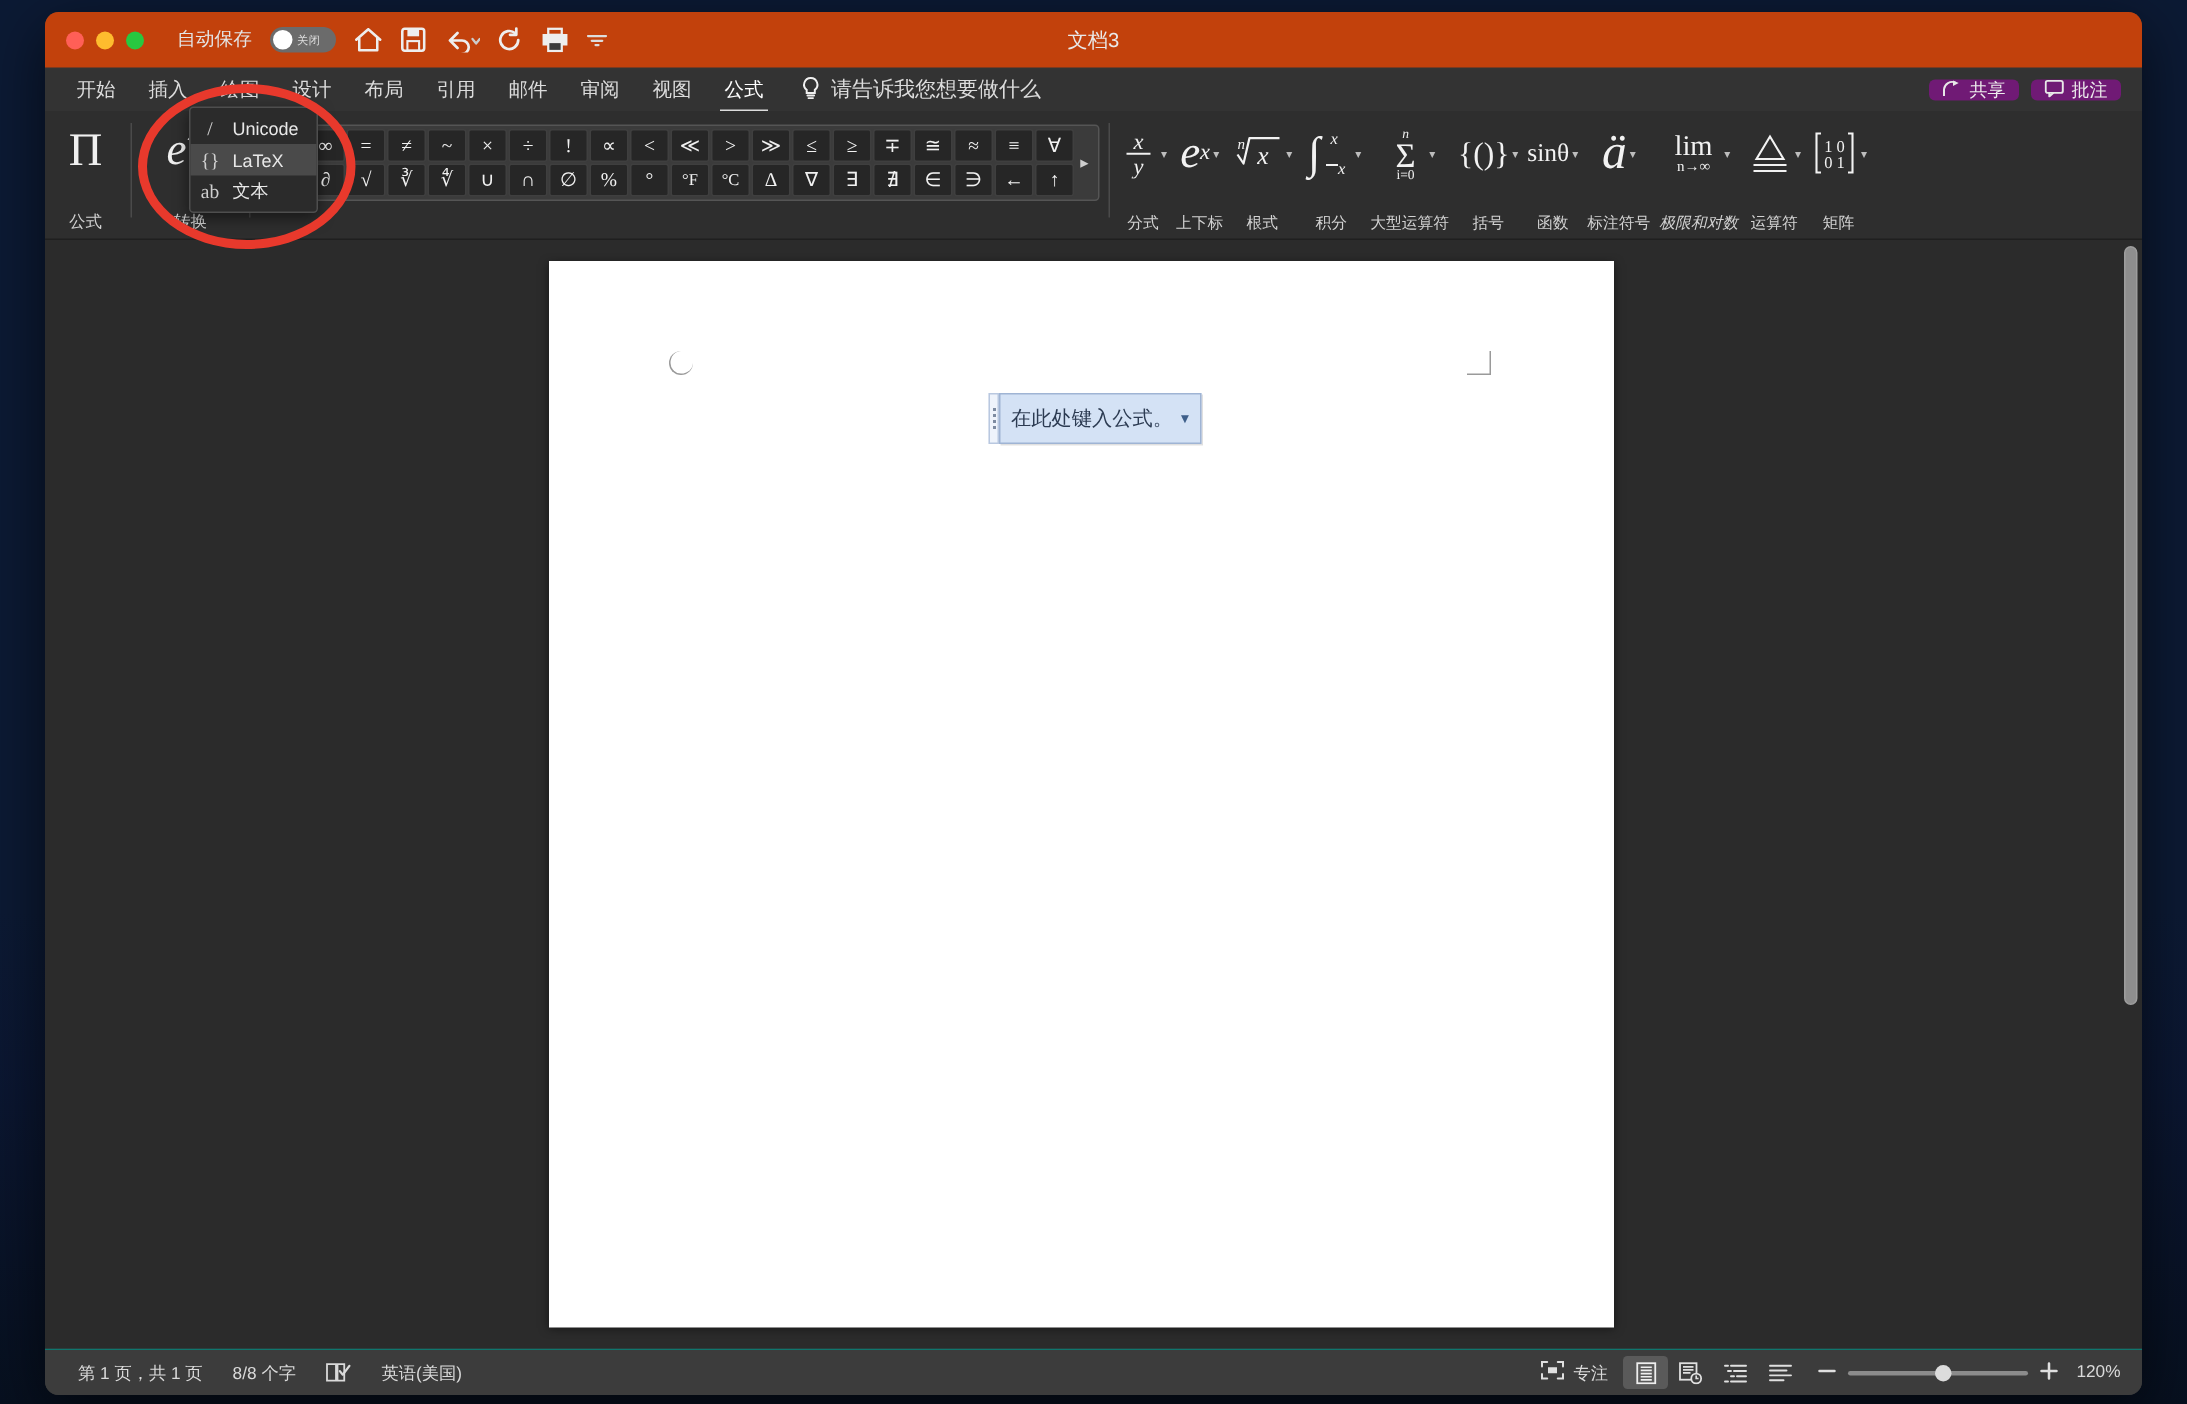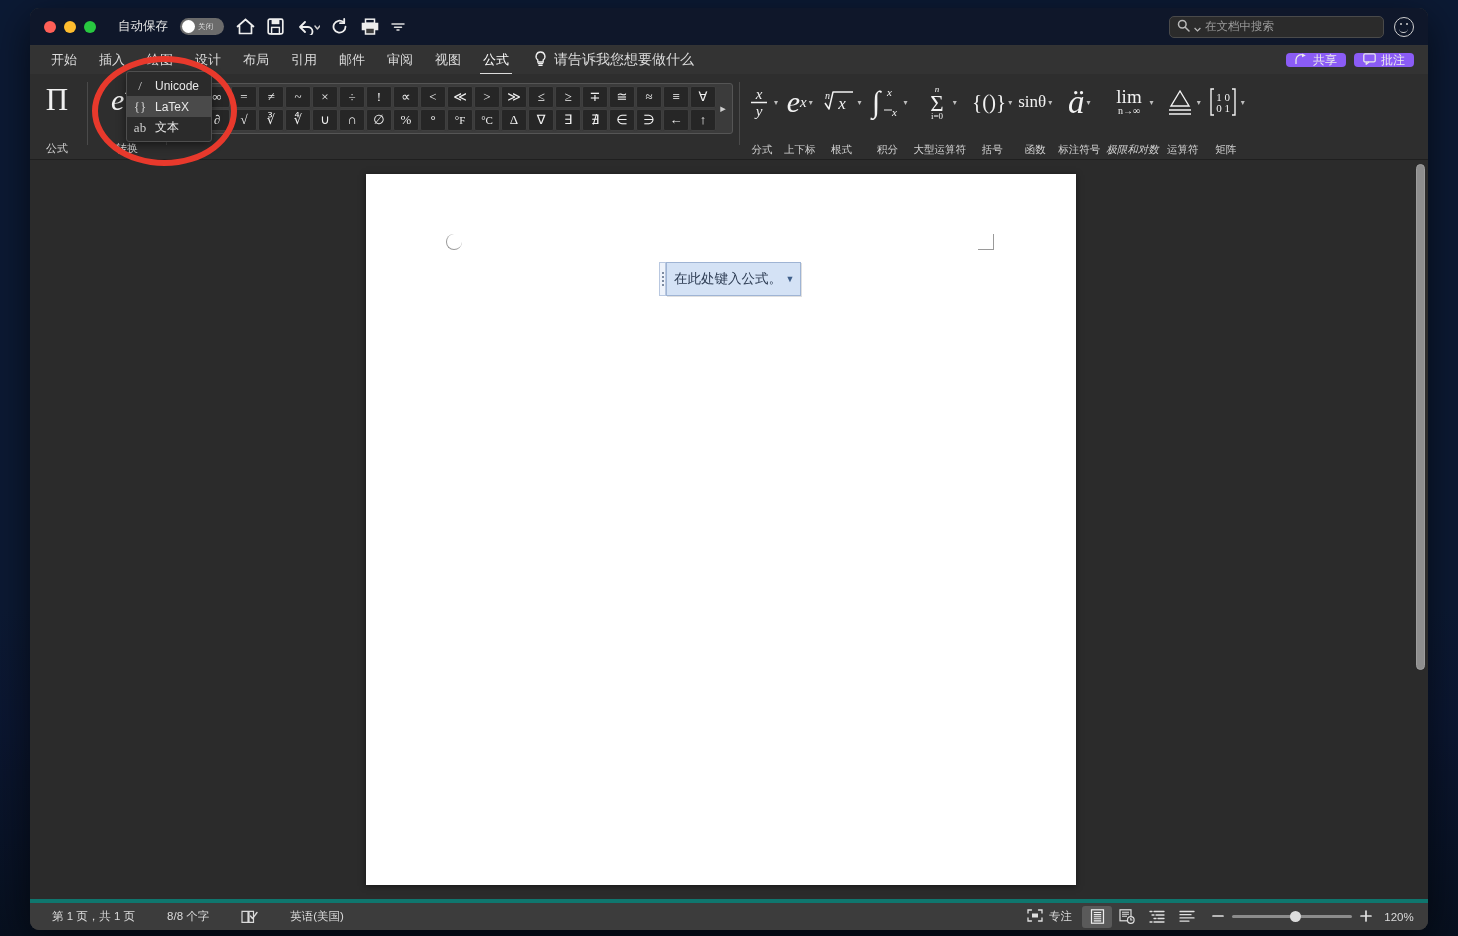--- a/index.html
+++ b/index.html
@@ -34,21 +34,21 @@
   #window {
     position:absolute; left:30px; top:8px; width:1398px; height:922px;
     background:#3a3a3a; border-radius:9px;
     box-shadow:0 12px 40px rgba(0,0,0,.6);
     overflow:hidden;
     display:flex; flex-direction:column;
   }
 
   
   .titlebar{
-    height:38px; background:#0f172a; position:relative;
+    height:38px; background:#c2410c; position:relative;
     display:flex; align-items:center; flex:none;
     border-bottom:1px solid #343434;
   }
   .traffic{ display:flex; gap:8px; padding-left:14px; }
   .tl{ width:12px;height:12px;border-radius:50%; }
   .tl.r{background:#ff5f57;} .tl.y{background:#febc2e;} .tl.g{background:#28c840;}
 
   .qa{ display:flex; align-items:center; gap:12px; margin-left:22px; }
   .qa-label{ color:#e4e4e4; font-size:12.5px; }
   .toggle{
@@ -88,21 +88,21 @@
   .tab.active{ color:#fff; }
   .tab.active:after{
     content:"";position:absolute;left:8px;right:8px;bottom:-3px;height:1.5px;background:#dcdcdc;
   }
   .tellme{ display:flex;align-items:center;gap:7px;margin-left:14px;color:#dcdcdc;font-size:14px; }
   .bulb{ color:#f2f2f2; }
   .tabstrip .right{
     margin-left:auto;display:flex;gap:8px;padding-right:14px;
   }
   .chip{
-    background:#8b5cf6;border-radius:4px;height:14px;display:flex;align-items:center;
+    background:#701a75;border-radius:4px;height:14px;display:flex;align-items:center;
     gap:5px;padding:0 9px;color:#ececec;font-size:12px;
   }
 
   
   .ribbon{
     height:86px;background:#2e2e2e;display:flex;align-items:stretch;flex:none;
     border-bottom:1px solid #1f1f1f;position:relative;
   }
   .grp{ display:flex;flex-direction:column;align-items:center;justify-content:flex-start;
         padding:3px 6px 0 6px;position:relative; }
@@ -168,21 +168,21 @@
   .eqarrow{ width:16px;text-align:center;color:#3e5f8a;font-size:9px; margin-left:auto;}
 
   .vscroll{
     position:absolute; right:3px; top:4px; width:9px; height:506px;
     background:#8e8e8e; border-radius:5px; border:1px solid #9d9d9d;
   }
 
   
   .status{
     height:31px;background:#3c3c3c;display:flex;align-items:center;flex:none;
-    border-top:4px solid #0f766e; padding:0 12px; color:#dadada; font-size:11.5px; gap:12px;
+    border-top:1px solid #0f766e; padding:0 12px; color:#dadada; font-size:11.5px; gap:0;
   }
   .st-item{ padding:0 10px; display:flex;align-items:center;gap:6px; }
   .status .right2{ margin-left:auto; display:flex;align-items:center; gap:0; }
   .vbtn{ width:30px;height:22px;display:flex;align-items:center;justify-content:center;color:#e4e4e4;border-radius:3px; }
   .vbtn.active{ background:#5a5a5a; }
   .slider{ display:flex;align-items:center;gap:8px;padding:0 10px; }
   .track{ width:120px;height:3px;background:#8c8c8c;border-radius:2px;position:relative; }
   .knob2{ position:absolute;left:58px;top:-4px;width:11px;height:11px;border-radius:50%;background:#dcdcdc; }
   .zoomv{ min-width:34px;text-align:center; }
 
@@ -244,36 +244,22 @@
             <rect x="4.5" y="10" width="9" height="6" stroke="#eee" stroke-width="1.5" fill="#3c3c3c"></rect>
           </svg>
       </span>
       <span class="qicon">
         <svg width="14" height="10" viewBox="0 0 14 10">
             <path d="M1 2 H13 M3.5 5.2 H10.5 M6 8 H8" stroke="#ddd" stroke-width="1.5" stroke-linecap="round"></path>
           </svg>
       </span>
     </div>
 
-
-    <div class="tr-right">
-      <div class="searchbox">
-        <span>
-          <svg width="13" height="13" viewBox="0 0 13 13">
-              <circle cx="5.3" cy="5.3" r="3.8" stroke="#b9b9b9" stroke-width="1.5" fill="none"></circle>
-              <path d="M8.2 8.2 L12 12" stroke="#b9b9b9" stroke-width="1.5" stroke-linecap="round"></path>
-            </svg>
-        </span>
-        <span><svg width="7" height="5" viewBox="0 0 7 5">
-              <path d="M0.6 1 L3.5 4 L6.4 1" stroke="#b9b9b9" stroke-width="1.2" fill="none"></path>
-            </svg></span>
-        <span class="ph">在文档中搜索</span>
-      </div>
-      <div class="smiley"></div>
-    </div>
+    <div class="doctitle">文档3</div>
+
   </div>
 
   <div class="tabstrip">
     <div class="tab">开始</div>
     <div class="tab">插入</div>
     <div class="tab">绘图</div>
     <div class="tab">设计</div>
     <div class="tab">布局</div>
     <div class="tab">引用</div>
     <div class="tab">邮件</div>

